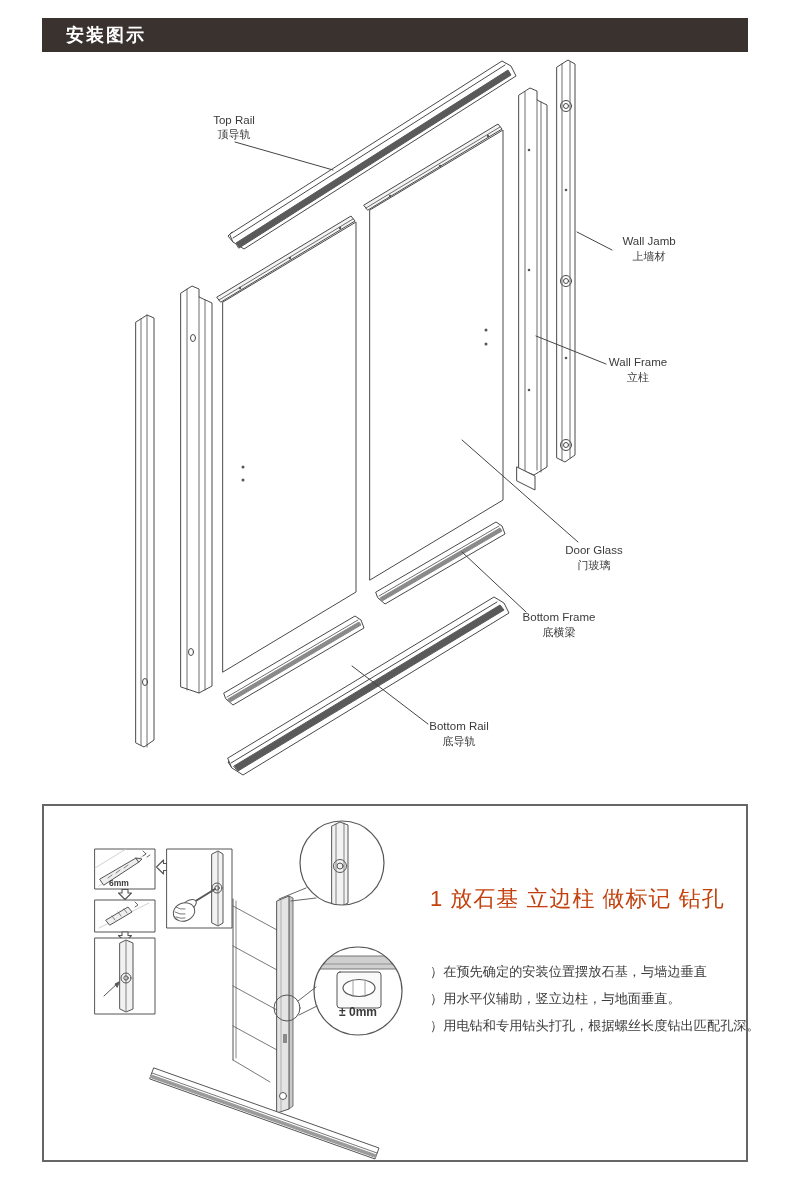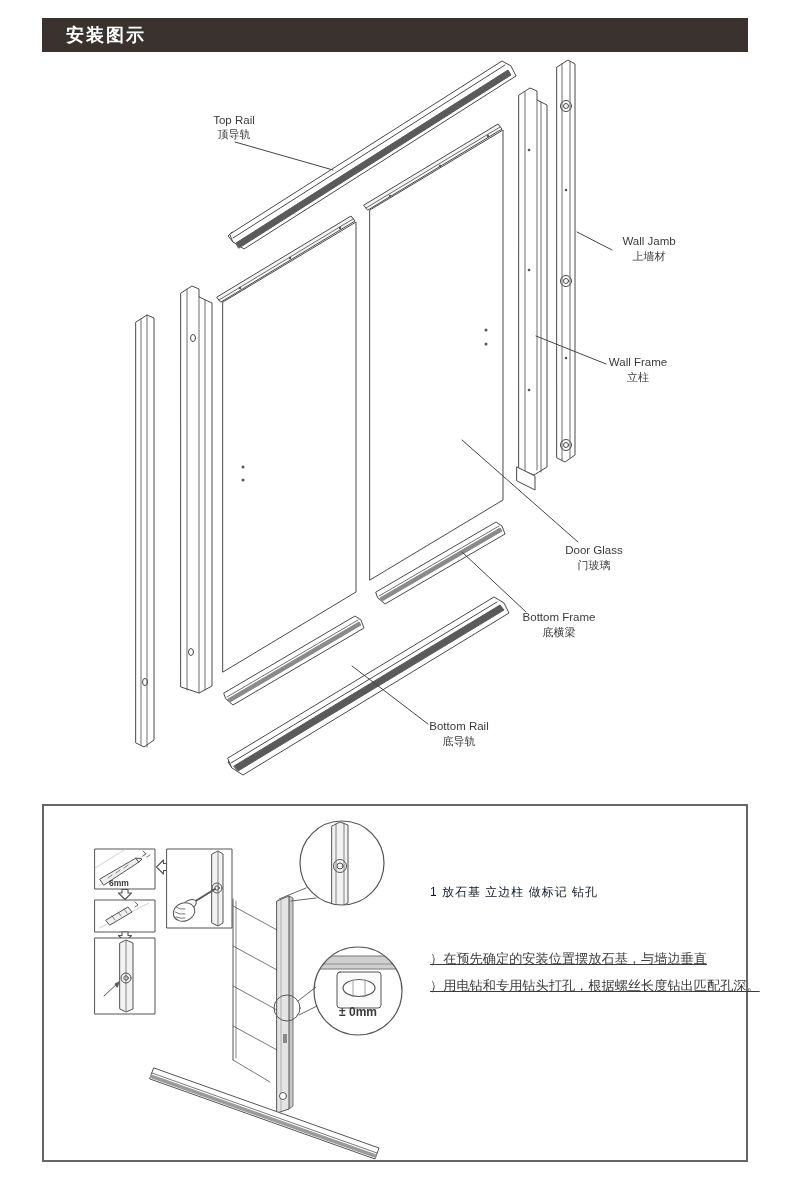--- a/index.html
+++ b/index.html
@@ -9,22 +9,22 @@
     background:#3a322e; display:flex; align-items:center; }
   .header-bar .title { color:#fff; font-size:18px; font-weight:bold; padding-left:24px; letter-spacing:2px; }
   svg { position:absolute; left:0; top:0; }
   svg text { font-family:"Liberation Sans", sans-serif; fill:#3a3a3a; }
   .lbl-en { font-size:11.5px; }
   .lbl-zh { font-size:11px; }
   .panel { position:absolute; left:42px; top:804px; width:706px; height:358px;
     border:2px solid #666; background:#fff;padding-left:6px; }
   .panel svg { left:0; top:0; }
   .step-text { position:absolute; left:386px; top:78px; width:310px; color:#3c3c3c; }
-  .step-title { font-size:12px; color:#0f172a; letter-spacing:1px; }
-  .bullets { margin-top:44px;text-decoration:underline; }
+  .step-title { font-size:22px; color:#c2410c; letter-spacing:1px; }
+  .bullets { margin-top:44px; }
   .bullet { font-size:13.2px; line-height:27px; white-space:nowrap; color:#3c3c3c; }
 </style>
 </head>
 <body>
 
 <div class="page">
 
   <div class="header-bar">
     <span class="title">安装图示</span>
   </div>
@@ -258,18 +258,19 @@
           <text x="314" y="210" text-anchor="middle" stroke="none" font-size="12" font-weight="bold" fill="#111">± 0mm</text>
         </g>
         <circle cx="314" cy="185" r="44" stroke-width="1.2"></circle>
       </g>
     </svg>
 
     <div class="step-text">
       <div class="step-title">1 放石基 立边柱 做标记 钻孔</div>
       <div class="bullets">
         <div class="bullet">）在预先确定的安装位置摆放石基，与墙边垂直</div>
+        <div class="bullet">）用水平仪辅助，竖立边柱，与地面垂直。</div>
         <div class="bullet">）用电钻和专用钻头打孔，根据螺丝长度钻出匹配孔深。</div>
       </div>
     </div>
   </div>
 
 </div>
 
 </body></html>

